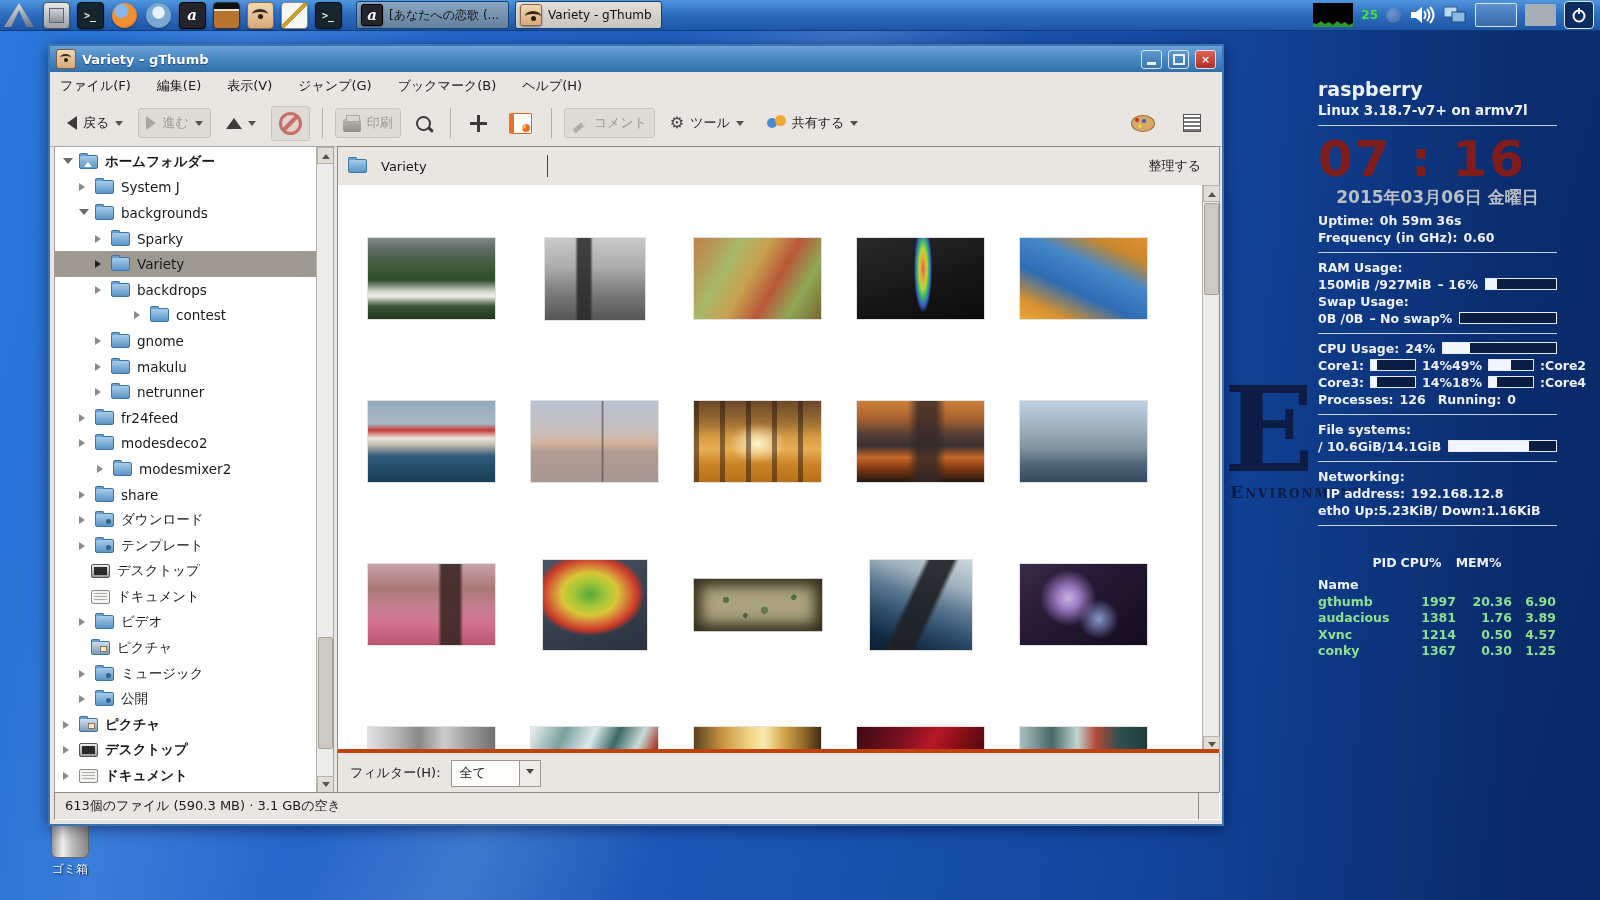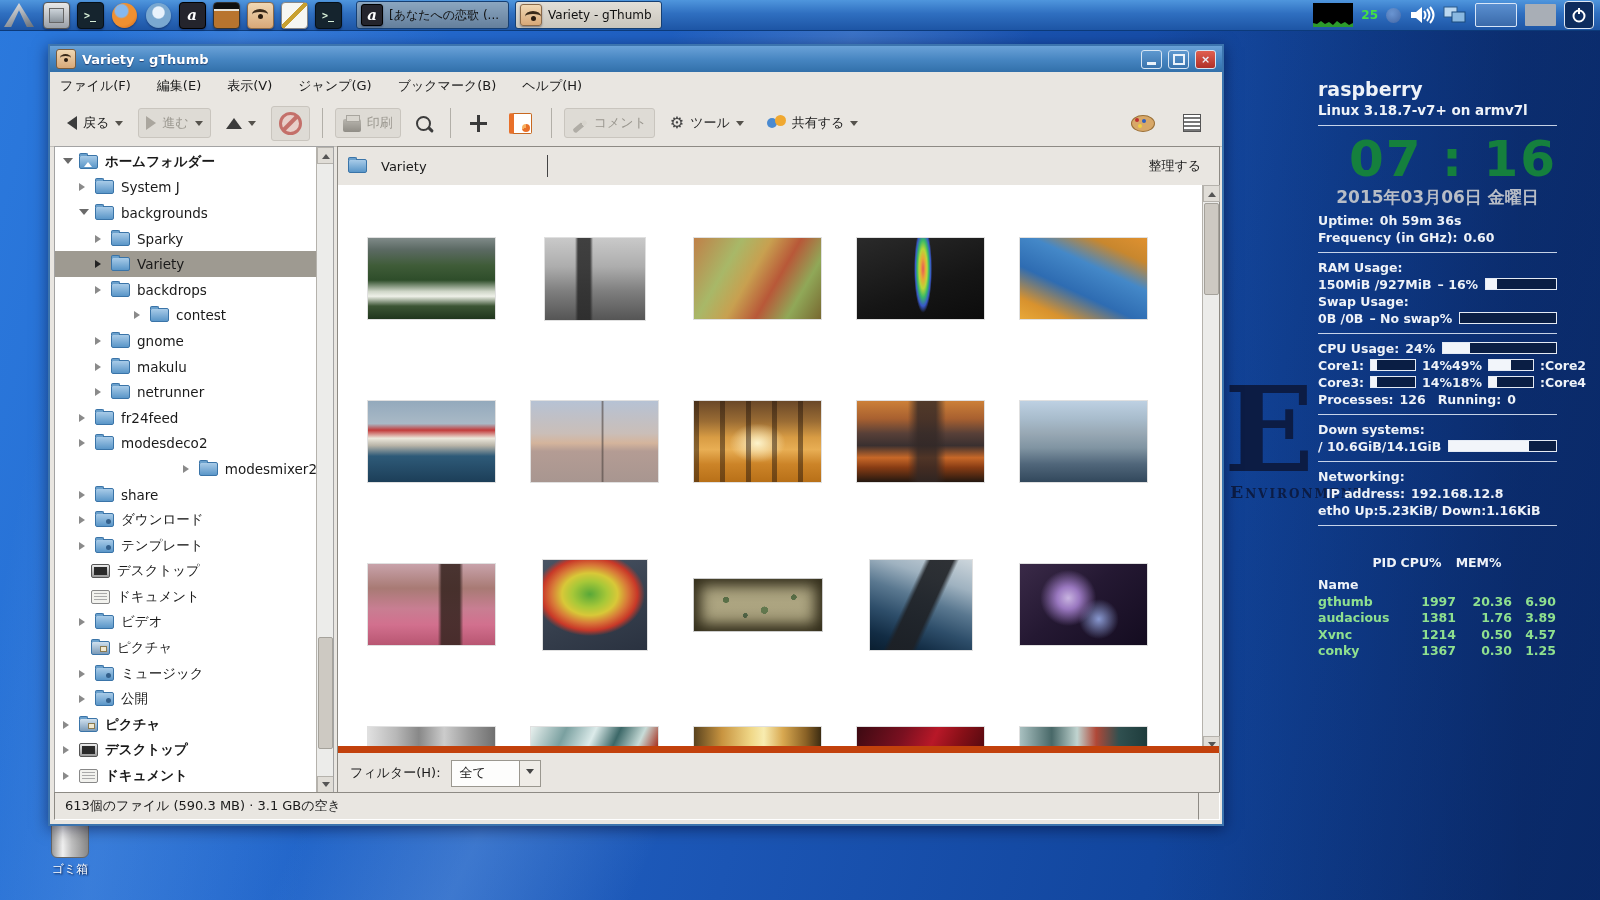--- a/index.html
+++ b/index.html
@@ -130,34 +130,34 @@
   #locbar{position:absolute;left:0;top:0;right:0;height:38px;background:#e9e6e1;border-bottom:1px solid #c2bfb9;display:flex;align-items:center;padding:0 10px;}
   #loc-folder{display:flex;align-items:center;gap:7px;font:13px "DejaVu Sans",sans-serif;color:#1a1a1a;}
   #loc-cursor{width:1px;height:22px;background:#444;margin-left:120px;}
   #organize-btn{margin-left:auto;font:13px "DejaVu Sans",sans-serif;color:#1a1a1a;padding:4px 8px;}
   #gridwrap{position:absolute;left:0;top:38px;right:16px;bottom:40px;background:#fff;overflow:hidden;padding:12px 0 0 12px;}
   #thumb-grid{display:grid;grid-template-columns:repeat(5,163px);grid-auto-rows:163px;}
   .tcell{display:flex;align-items:center;justify-content:center;}
   .thumb{box-shadow:0 0 0 1px rgba(0,0,0,.12);}
   .thumb.vignette{box-shadow:inset 0 0 14px 7px rgba(28,24,8,.85), 0 0 0 1px rgba(0,0,0,.2);}
   #grid-scroll{position:absolute;top:38px;right:0;bottom:40px;width:16px;background:#ececea;border-left:1px solid #b5b2ac;}
-  #filterbar{position:absolute;left:0;bottom:0;right:0;height:40px;background:#e9e6e1;border-top:7px solid #c2410c;display:flex;align-items:center;padding:0 12px;gap:10px;}
+  #filterbar{position:absolute;left:0;bottom:0;right:0;height:40px;background:#e9e6e1;border-top:4px solid #c2410c;display:flex;align-items:center;padding:0 12px;gap:10px;}
   #filter-label{font:13px "DejaVu Sans",sans-serif;color:#1a1a1a;}
   #filter-combo{width:88px;height:25px;background:#fdfdfc;border:1px solid #9a978f;display:flex;align-items:center;}
   #filter-value{flex:1;font:13px "DejaVu Sans",sans-serif;color:#1a1a1a;padding-left:8px;}
   #filter-dd{width:20px;height:100%;border-left:1px solid #9a978f;display:flex;align-items:center;justify-content:center;background:#efece7;}
   #statusbar{left:4px;top:746px;width:1140px;height:26px;background:#e9e6e1;border:1px solid;border-color:#8d8a84 #fff #fff #8d8a84;
              display:flex;align-items:center;padding:0 10px;font:13px "DejaVu Sans",sans-serif;color:#1a1a1a;}
   #status-grip{left:1148px;top:746px;width:20px;height:26px;background:#e9e6e1;border:1px solid;border-color:#8d8a84 #fff #fff #8d8a84;}
   
   #conky{left:1318px;top:78px;width:239px;z-index:2;color:#eef2f8;font:bold 12.5px "DejaVu Sans",sans-serif;}
   #conky .host{font-size:19px;}
   #conky .os{font-size:13.5px;margin-top:2px;}
   #conky hr{border:none;border-top:1px solid rgba(230,238,250,.85);margin:7px 0;}
-  #conky .clock{font-size:50px;color:#15803d;text-align:right;letter-spacing:2px;line-height:1.05;}
+  #conky .clock{font-size:50px;color:#7f1d1d;text-align:left;letter-spacing:2px;line-height:1.05;}
   #conky .date{font-size:17px;color:#b8bdc6;text-align:center;margin-bottom:4px;}
   .cline{display:flex;align-items:center;margin:2px 0;white-space:nowrap;}
   .cline .sp{width:6px;} .cline .grow{flex:1;}
   .cbar{height:10px;background:#0a1e44;border:1px solid #e4eaf4;flex:1;margin-left:7px;}
   .cbar>i{display:block;height:100%;background:#f2f5fa;}
   .cbar.fixed{flex:0 0 44px;margin:0 6px;}
   .prochdr{margin-top:2px;}
   .prow{display:flex;color:#8fe08f;margin:1.5px 0;}
   .prow .c1{width:92px;} .prow .c2{width:46px;text-align:right;} .prow .c3{width:56px;text-align:right;} .prow .c4{width:44px;text-align:right;}
   
@@ -376,21 +376,21 @@
         <div class="trow" style="padding-left: 24px;">
           <span class="exp exp-closed"></span>
           <span class="fico"></span>
           <span>fr24feed</span>
         </div>
         <div class="trow" style="padding-left: 24px;">
           <span class="exp exp-closed"></span>
           <span class="fico"></span>
           <span>modesdeco2</span>
         </div>
-        <div class="trow" style="padding-left: 42px; justify-content: flex-end;">
+        <div class="trow" style="padding-left: 42px;">
           <span class="exp exp-closed"></span>
           <span class="fico"></span>
           <span>modesmixer2</span>
         </div>
         <div class="trow" style="padding-left: 24px;">
           <span class="exp exp-closed"></span>
           <span class="fico"></span>
           <span>share</span>
         </div>
         <div class="trow" style="padding-left: 24px;">
@@ -635,21 +635,21 @@
       <span>Processes:</span>
       <span class="sp"></span>
       <span>126</span>
       <span class="sp"></span>
       <span class="sp"></span>
       <span>Running:</span>
       <span class="sp"></span>
       <span>0</span>
     </div>
   <hr>
-  <div class="cline">Down systems:</div>
+  <div class="cline">File systems:</div>
   <div class="cline">
       <span>/ 10.6GiB/14.1GiB</span>
       <span class="cbar">
         <i id="fs-fill" style="width: 75%;"></i>
       </span>
     </div>
   <hr>
   <div class="cline">Networking:</div>
   <div class="cline" style="padding-left:8px;">
       <span>IP address:</span>

